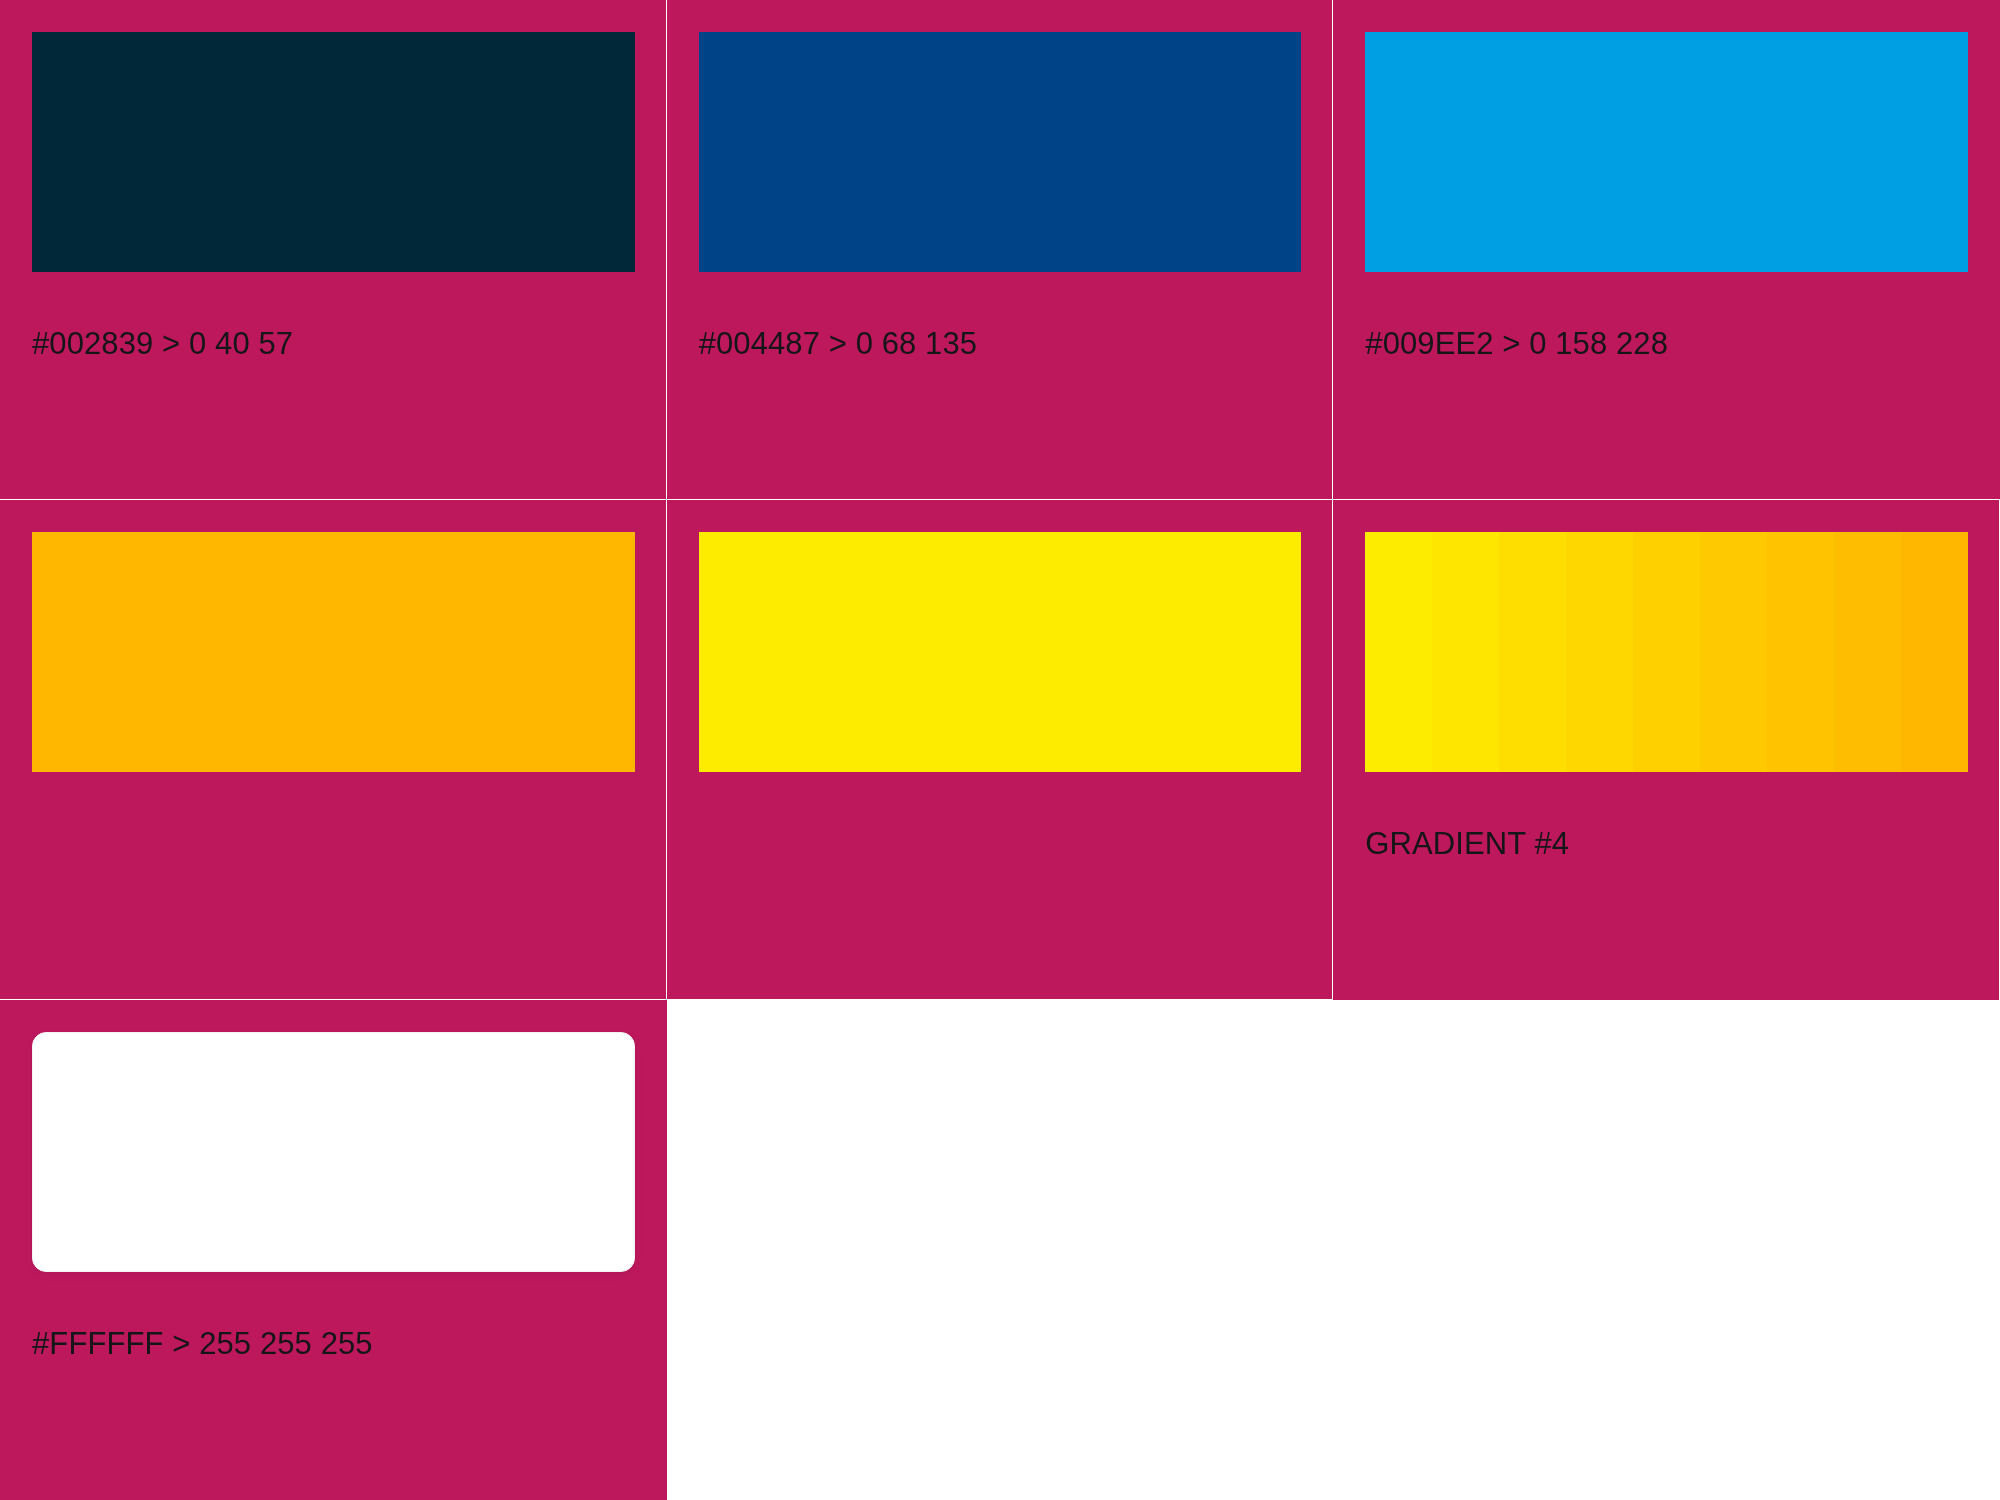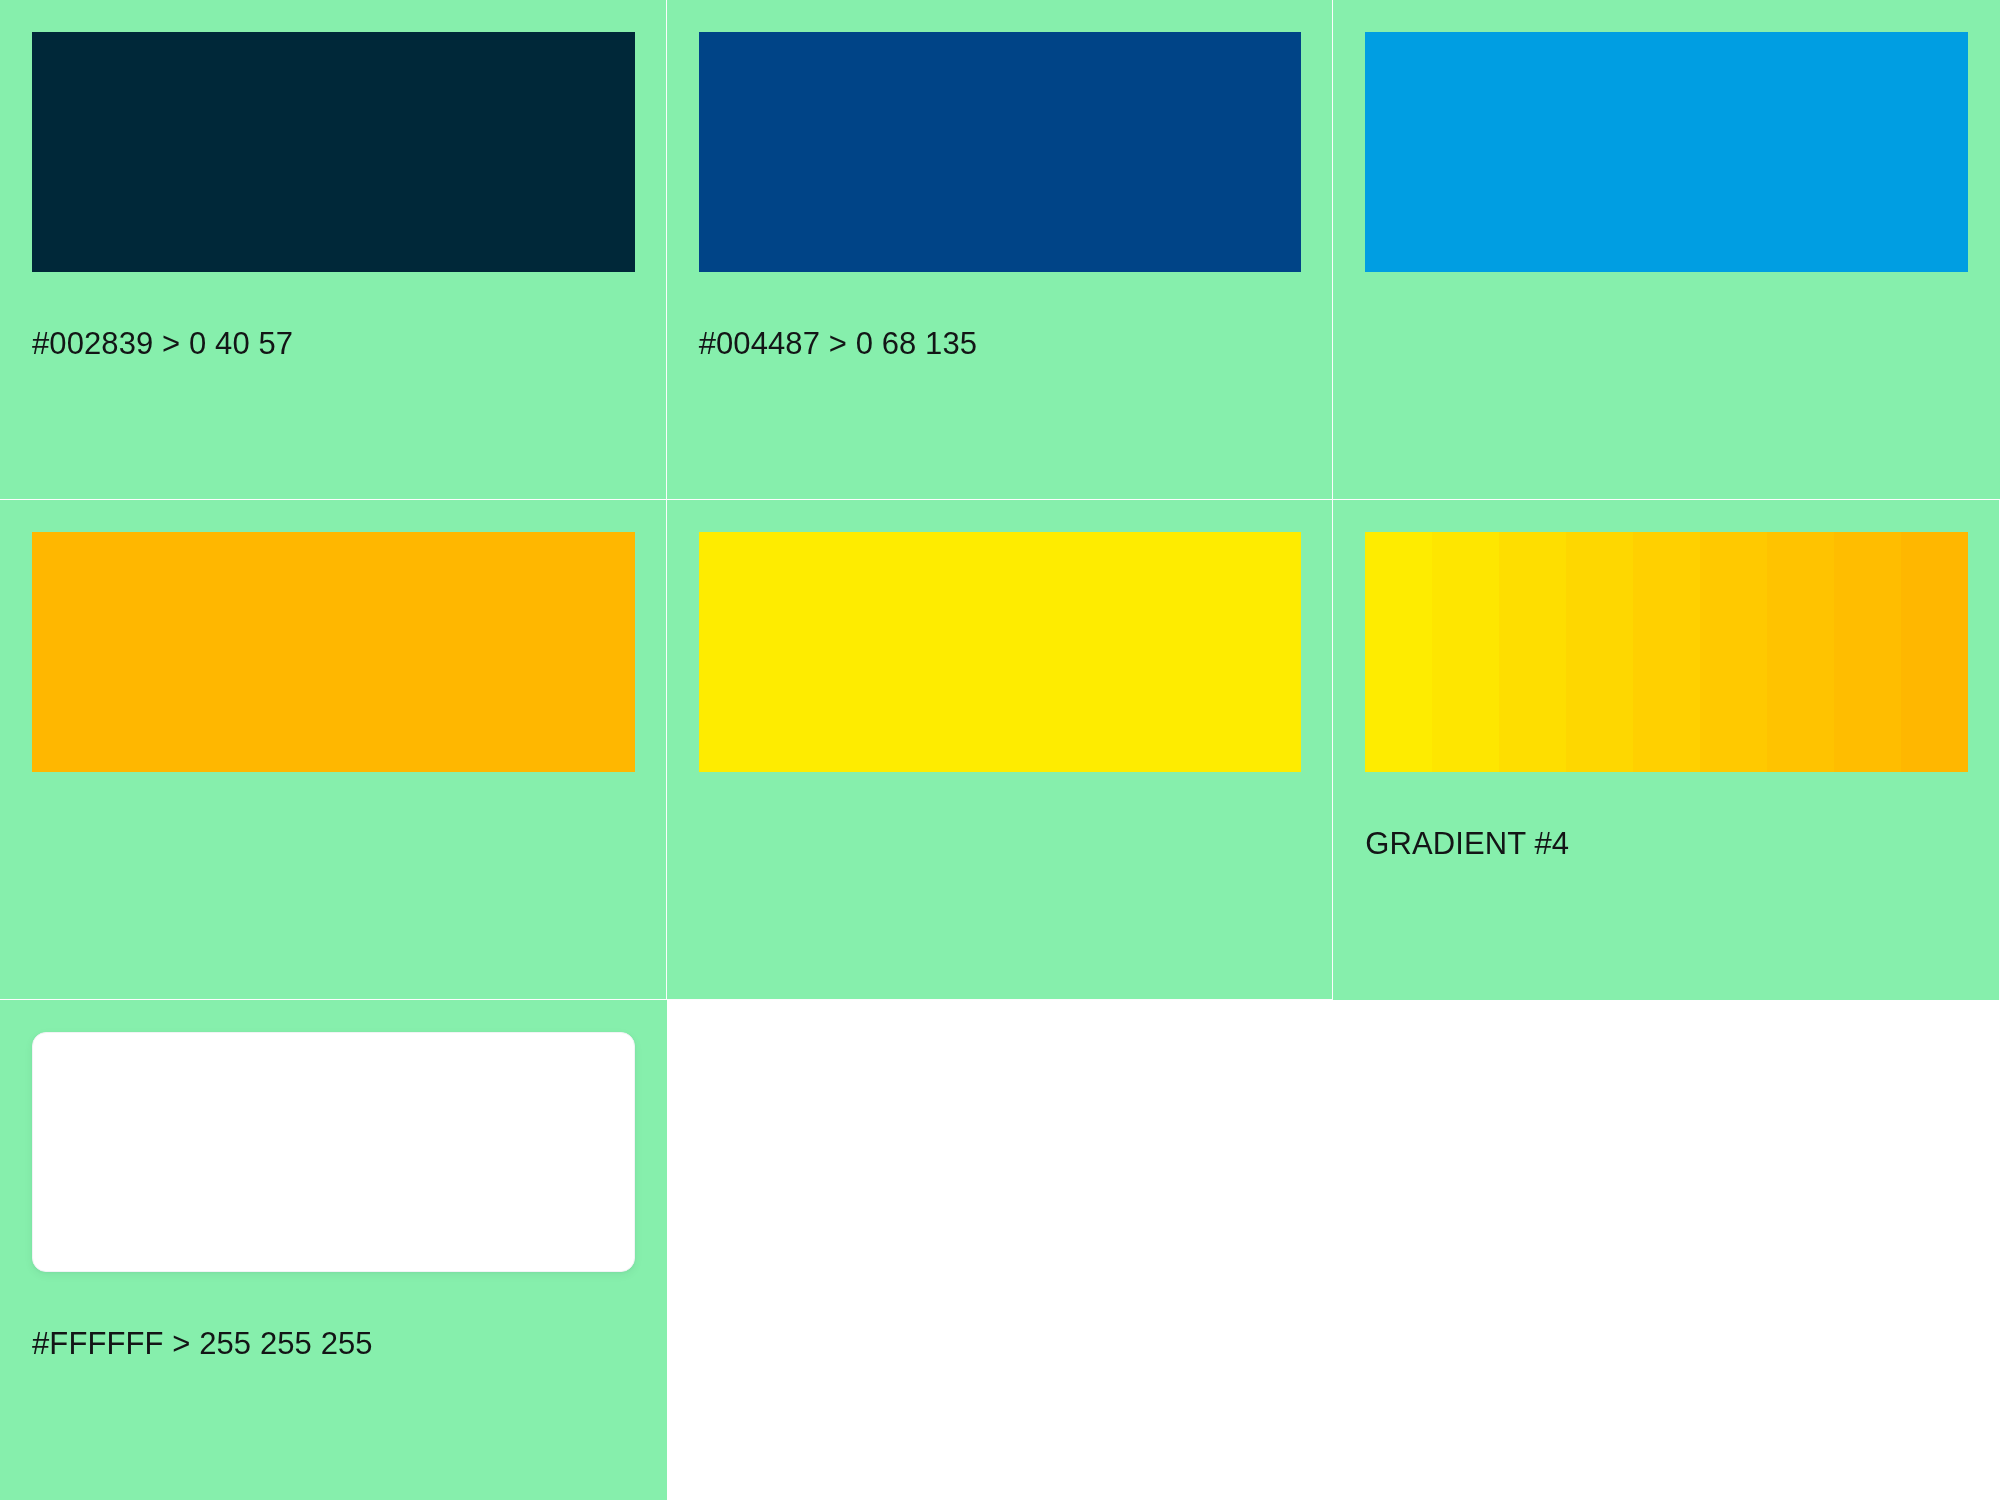--- a/index.html
+++ b/index.html
@@ -22,21 +22,21 @@
     display: grid;
     grid-template-columns: repeat(3, 1fr);
     grid-template-rows: repeat(3, 500px);
     box-sizing: border-box;
   }
 
   .palette-cell {
     position: relative;
     box-sizing: border-box;
     padding: 32px 32px 0 32px;
-    background: #86efac;
+    background: #be185d;
   }
 
   
   .palette-cell::after {
     content: "";
     position: absolute;
     top: 0;
     right: 0;
     width: 1px;
     height: 100%;
@@ -100,20 +100,21 @@
     <div class="swatch-label">#002839 &gt; 0 40 57</div>
   </div>
 
   <div class="palette-cell">
     <div class="swatch" style="background: rgb(0, 68, 135);"></div>
     <div class="swatch-label">#004487 &gt; 0 68 135</div>
   </div>
 
   <div class="palette-cell last-col">
     <div class="swatch" style="background: rgb(0, 158, 226);"></div>
+    <div class="swatch-label">#009EE2 &gt; 0 158 228</div>
   </div>
 
   <div class="palette-cell">
     <div class="swatch" style="background: rgb(255, 183, 0);"></div>
   </div>
 
   <div class="palette-cell">
     <div class="swatch" style="background: rgb(254, 236, 0);"></div>
   </div>
 

